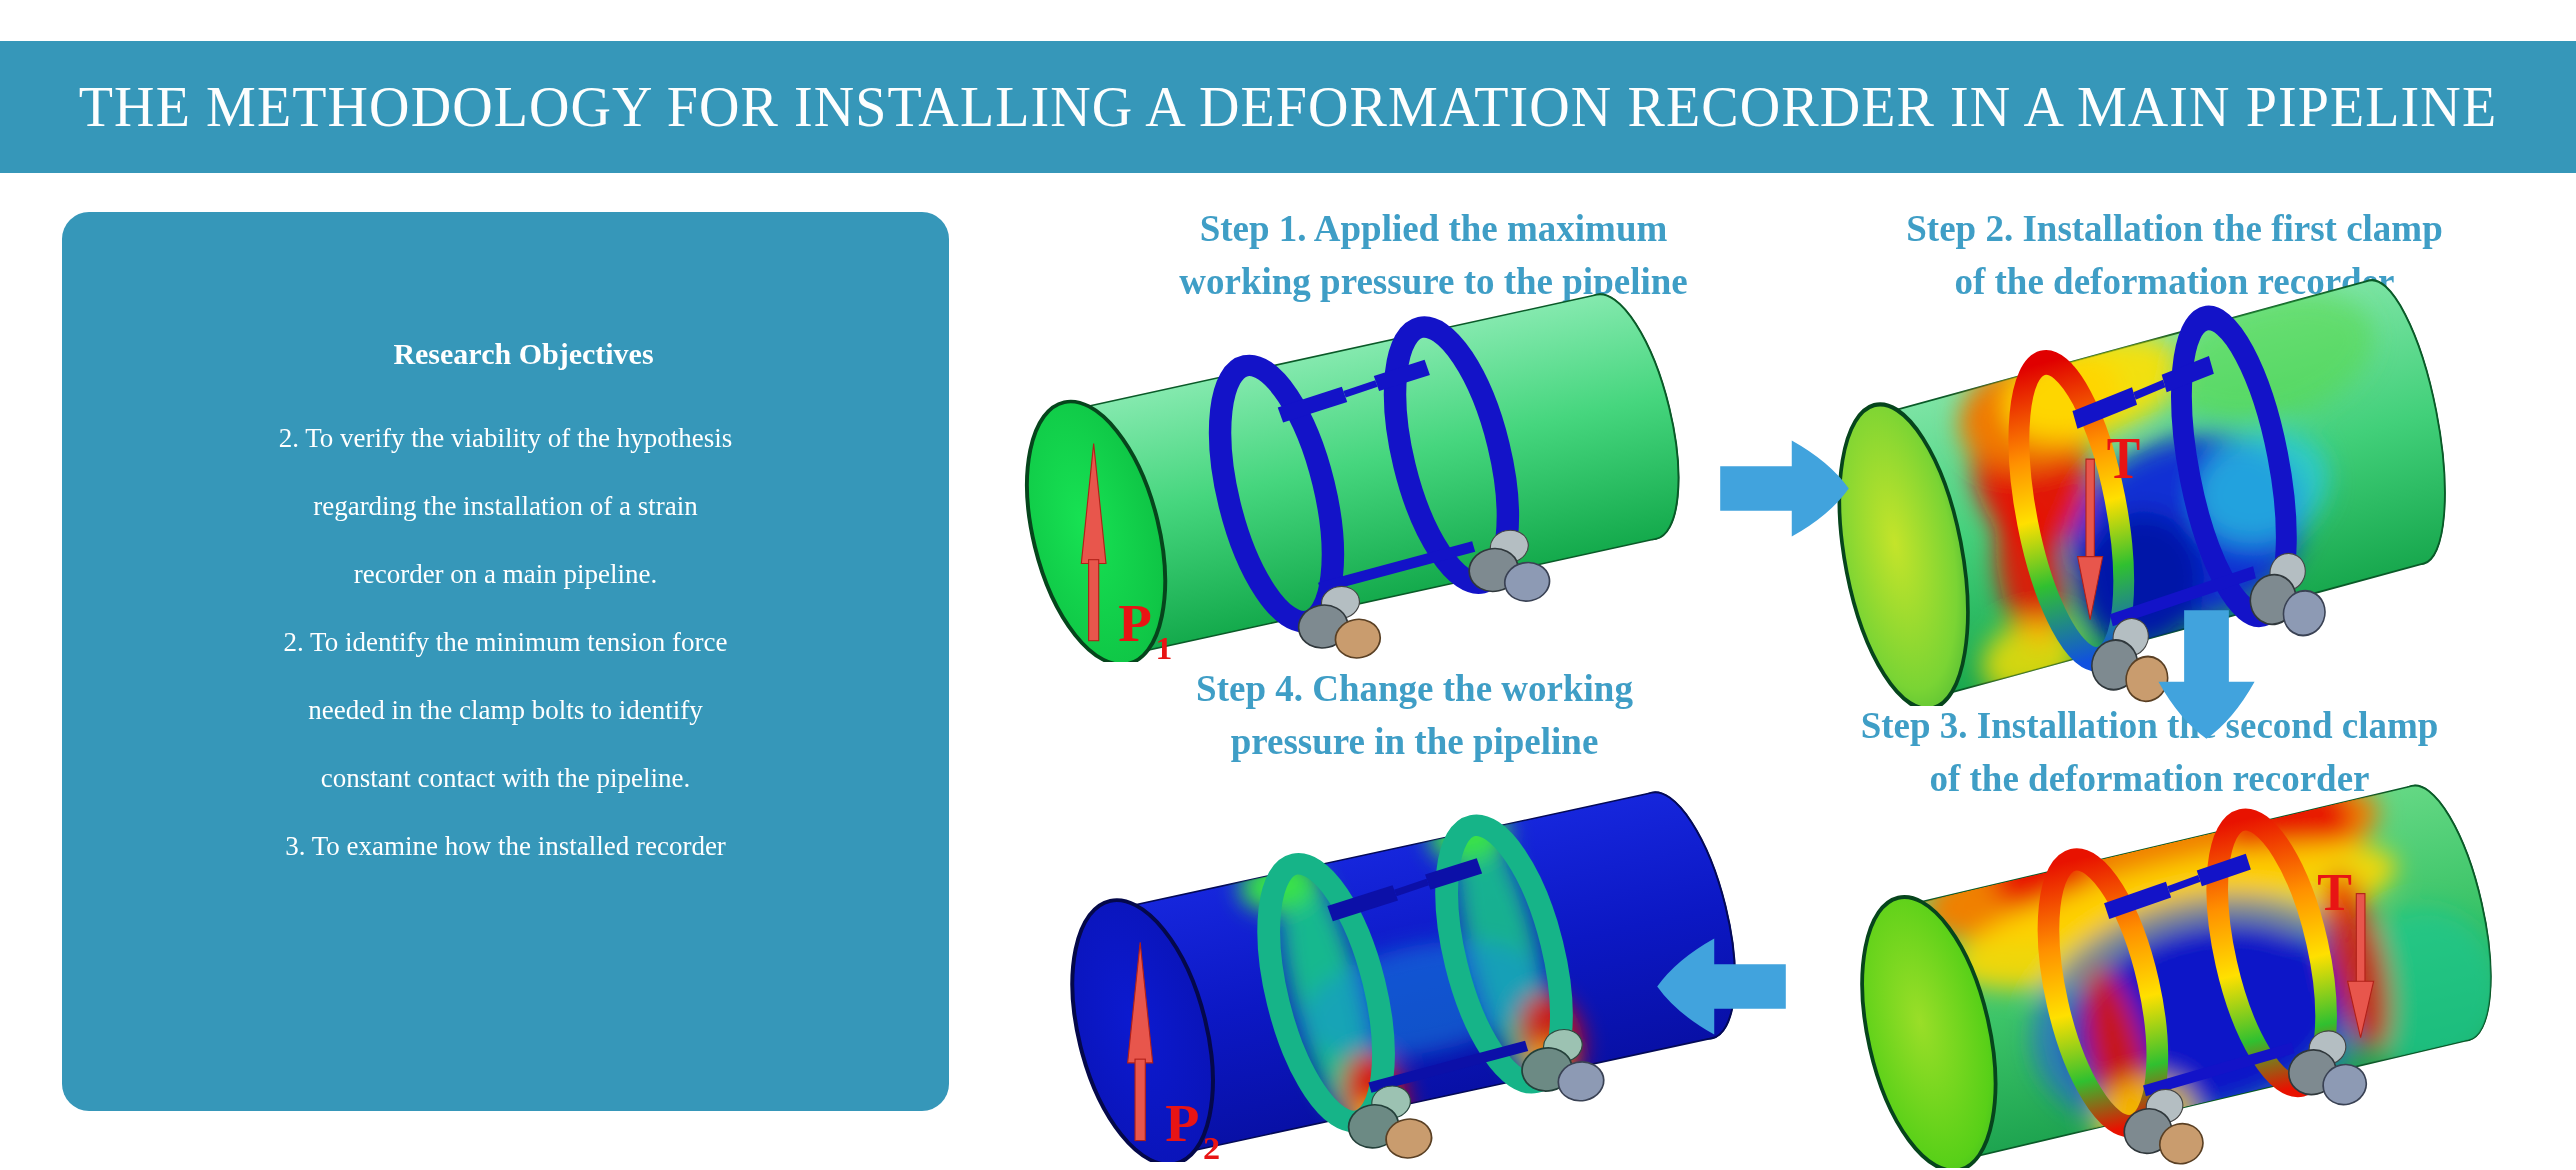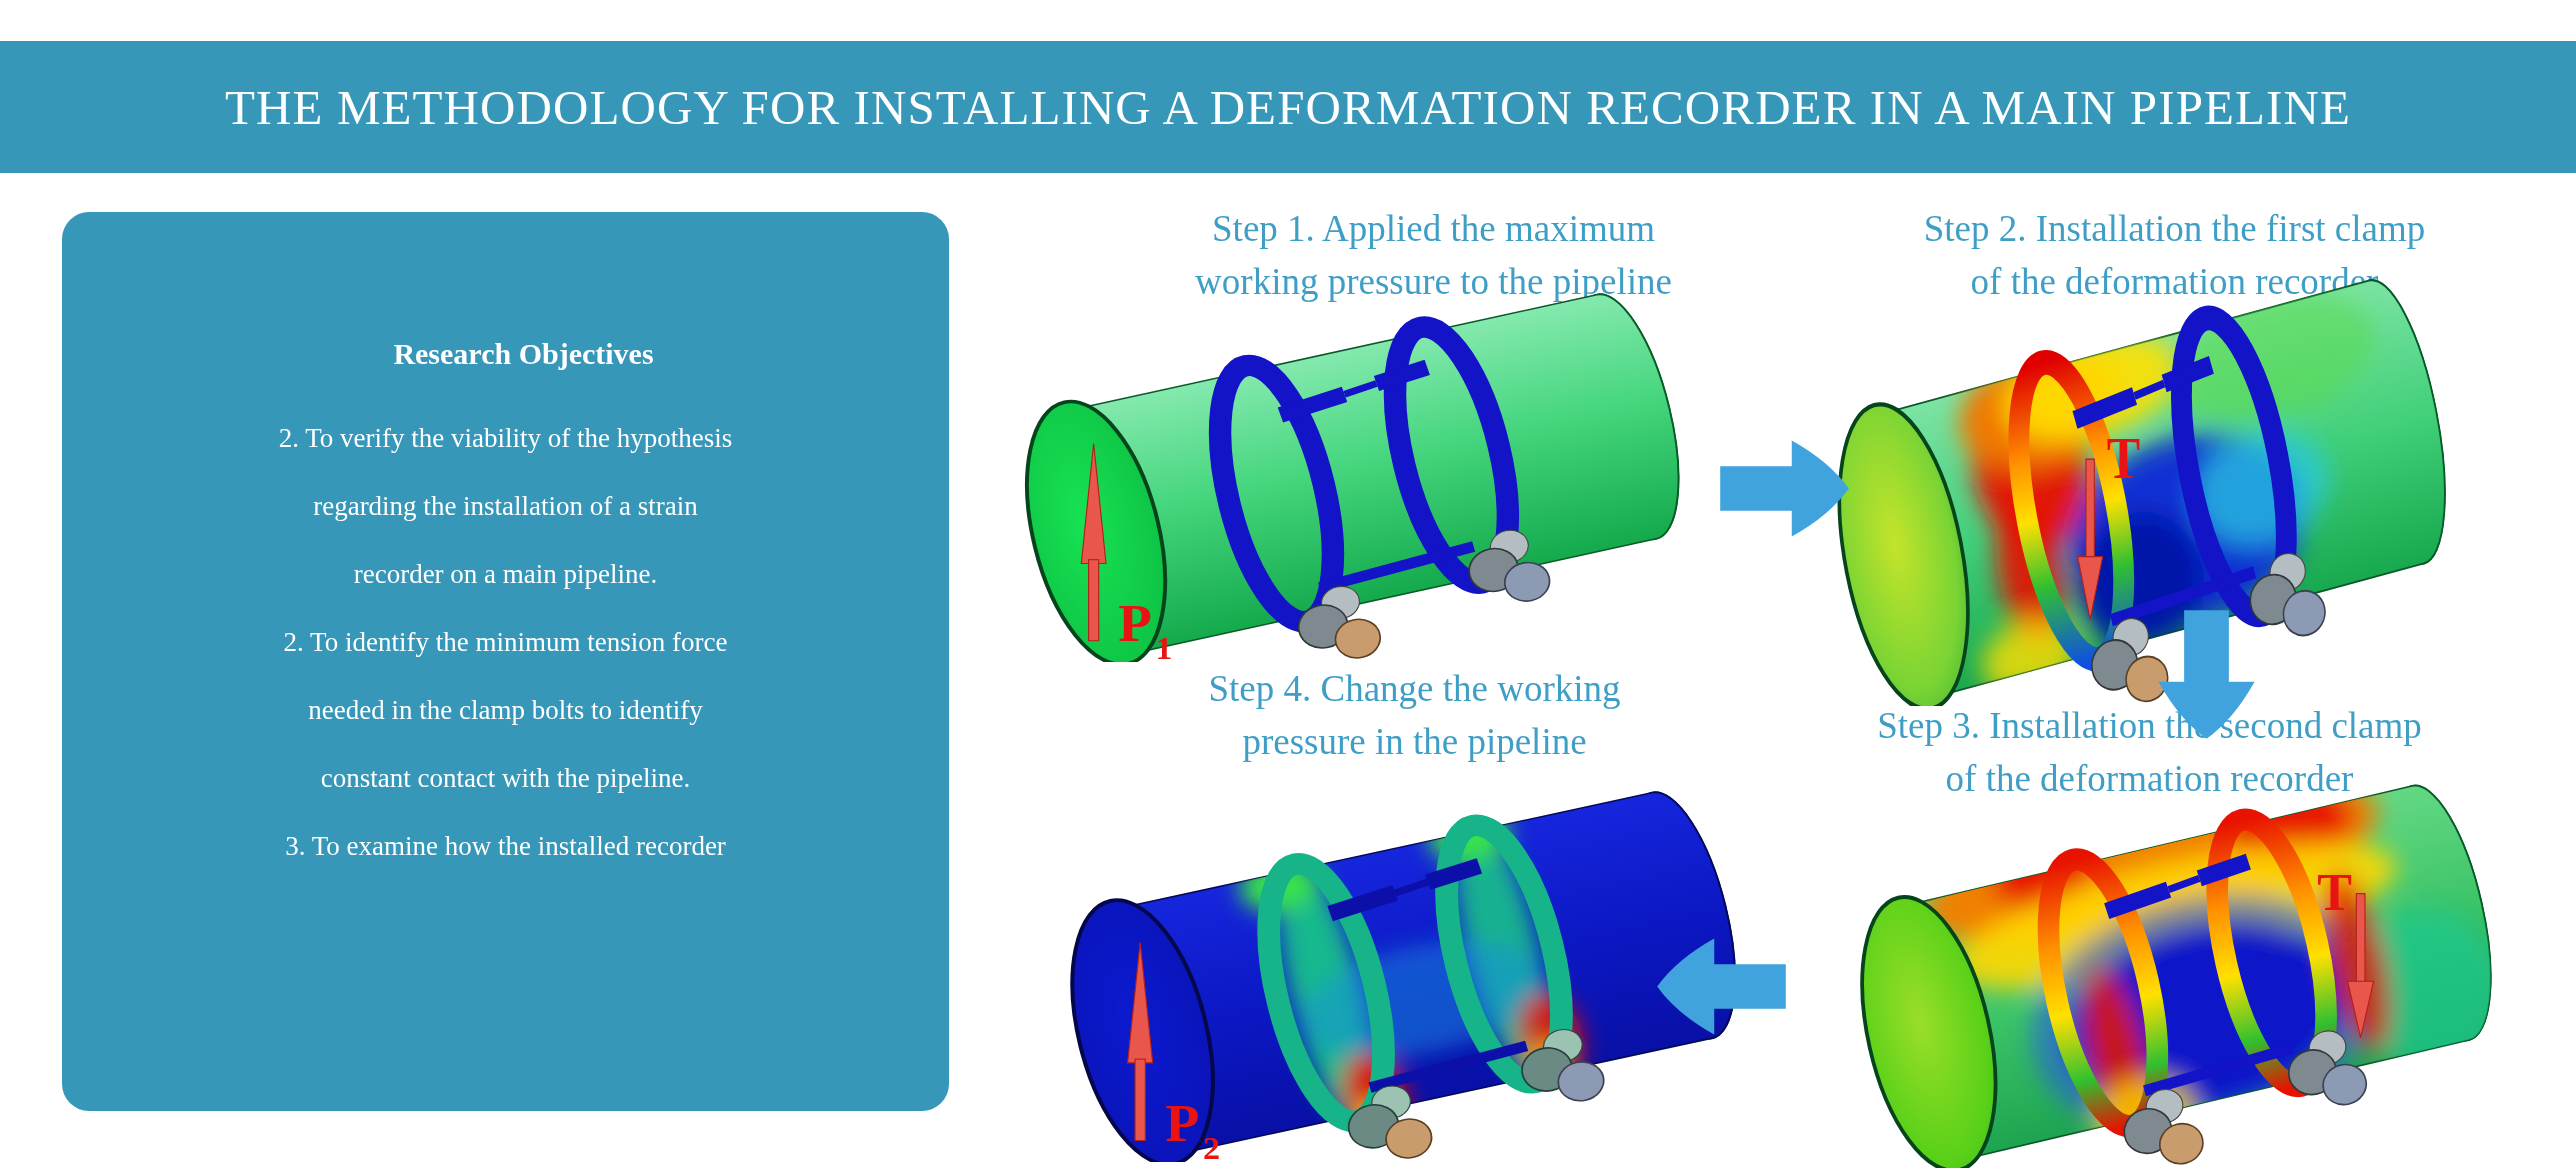--- a/index.html
+++ b/index.html
@@ -5,32 +5,32 @@
   html,body{margin:0;padding:0;}
   body{
     width:2576px;height:1171px;position:relative;background:#ffffff;
     font-family:"Liberation Serif", serif;overflow:hidden;
   }
   .banner{
     position:absolute;left:0;top:41px;width:2576px;height:132px;
     background:#3697B9;display:flex;align-items:center;justify-content:center;
   }
   .banner .title{
-    color:#fdfefe;font-size:49px;letter-spacing:1.1px;white-space:nowrap;
+    color:#fdfefe;font-size:56px;letter-spacing:1.1px;white-space:nowrap;
   }
   .sidebar{
     position:absolute;left:62px;top:212px;width:887px;height:899px;
     background:#3697B9;border-radius:27px;color:#ffffff;text-align:center;
     box-sizing:border-box;padding-top:125px;
   }
   .sidebar .sb-title{font-size:30px;font-weight:bold;line-height:34px;margin-bottom:33px;padding-left:36px;}
   .sidebar .sb-line{font-size:27px;line-height:68px;}
   .step-heading{
     position:absolute;width:791px;text-align:center;color:#3F9EC6;
-    font-size:37px;line-height:53px;
+    font-size:37px;line-height:53px;font-weight:bold;
   }
   .h1{left:1038px;top:202px;}
   .h2{left:1779px;top:202px;}
   .h4{left:1019px;top:662px;}
   .h3{left:1754px;top:699px;}
   .fea-wrap{position:absolute;}
   .img1{left:1005px;top:289px;width:707px;height:373px;}
   .img2{left:1819px;top:274px;width:657px;height:432px;}
   .img4{left:1050px;top:787px;width:719px;height:375px;}
   .img3{left:1841px;top:780px;width:682px;height:388px;}

